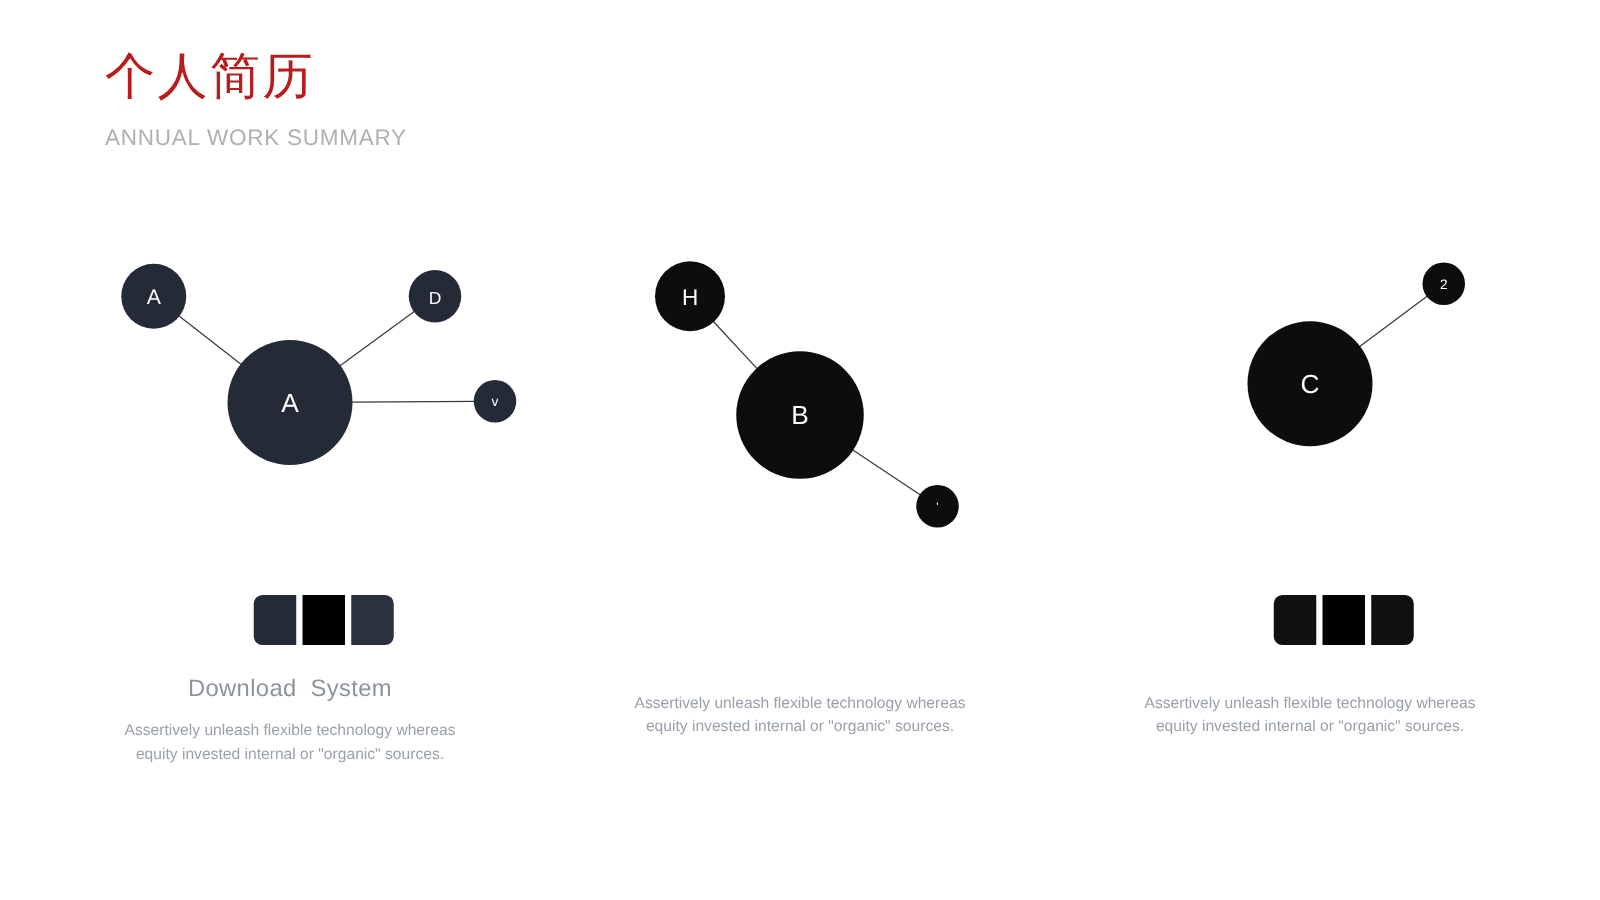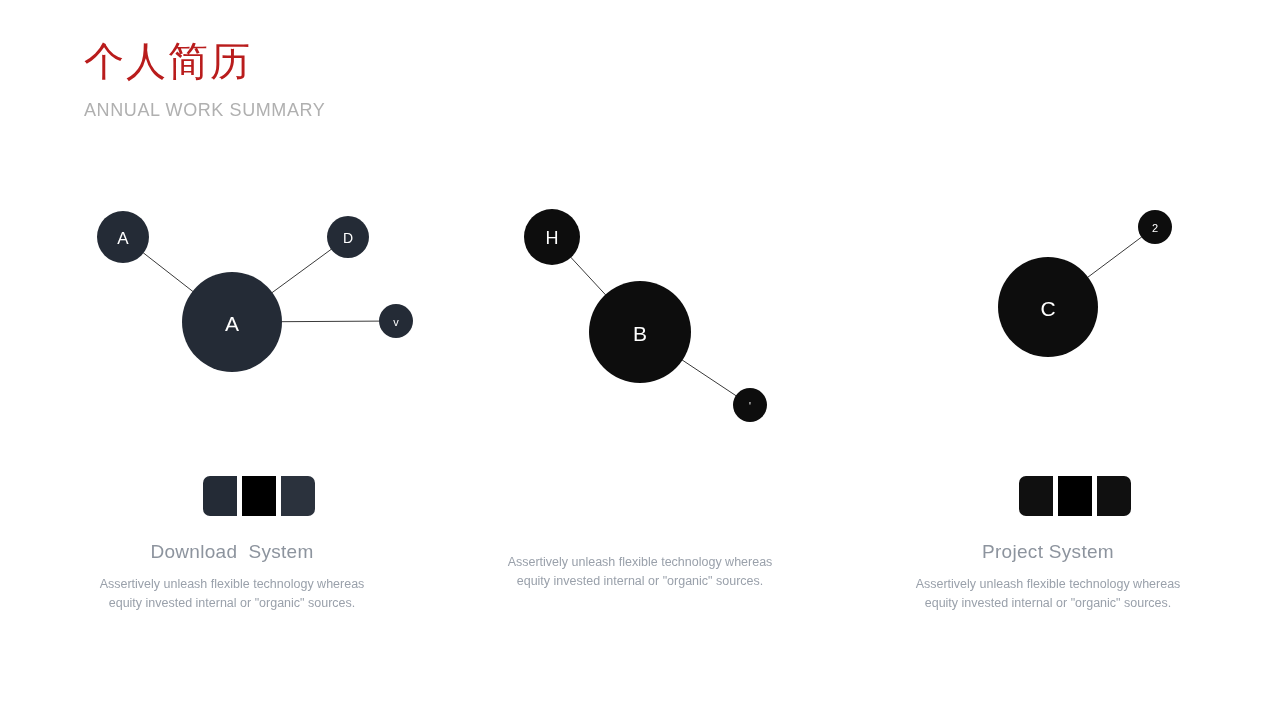--- a/index.html
+++ b/index.html
@@ -206,20 +206,19 @@
             <circle cx="204" cy="137" r="50" fill="#0d0d0d"></circle>
             <text x="204" y="138" class="node-label" font-size="21">C</text>
           </g>
           <g>
             <circle cx="311" cy="57" r="17" fill="#0d0d0d"></circle>
             <text x="311" y="58" class="node-label" font-size="11">2</text>
           </g>
         </svg>
       </div>
       <div class="caption">
-        <div class="caption-title">Project System</div>
         <div class="caption-desc">
           <span>Assertively unleash flexible technology whereas</span>
           <span>equity invested internal or "organic" sources.</span>
         </div>
       </div>
     </div>
   </div>
 
 </body></html>

